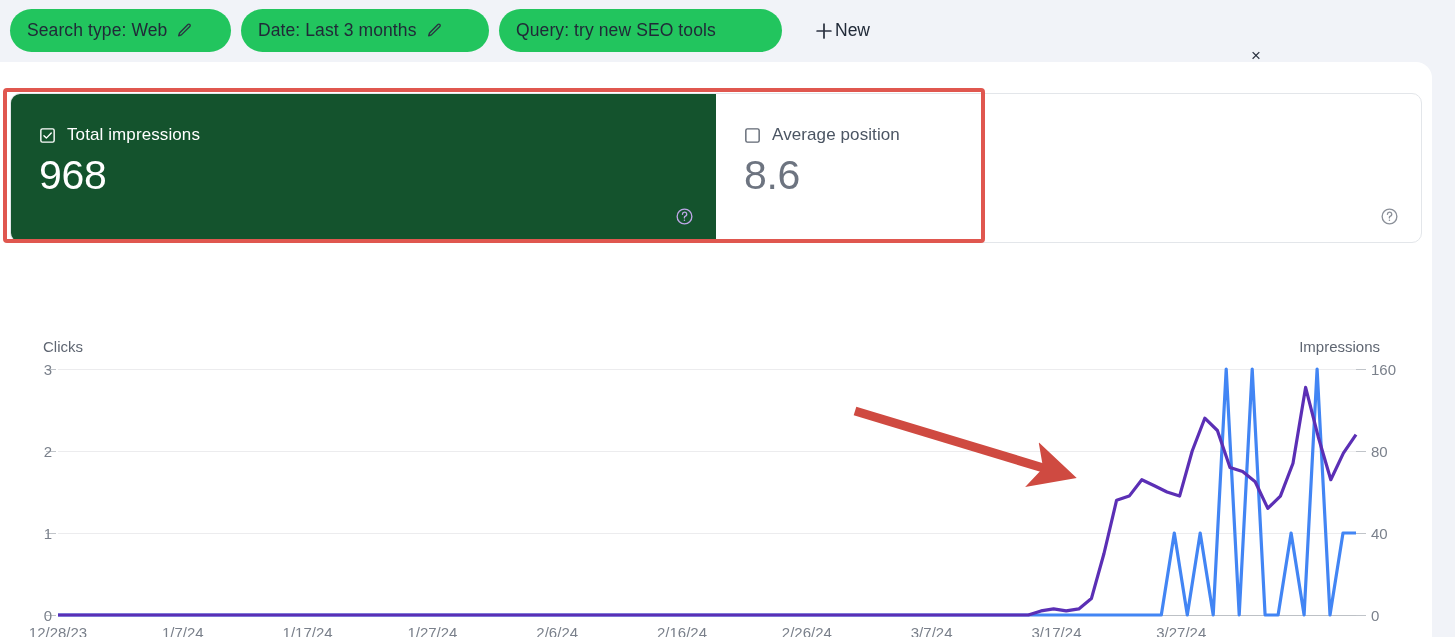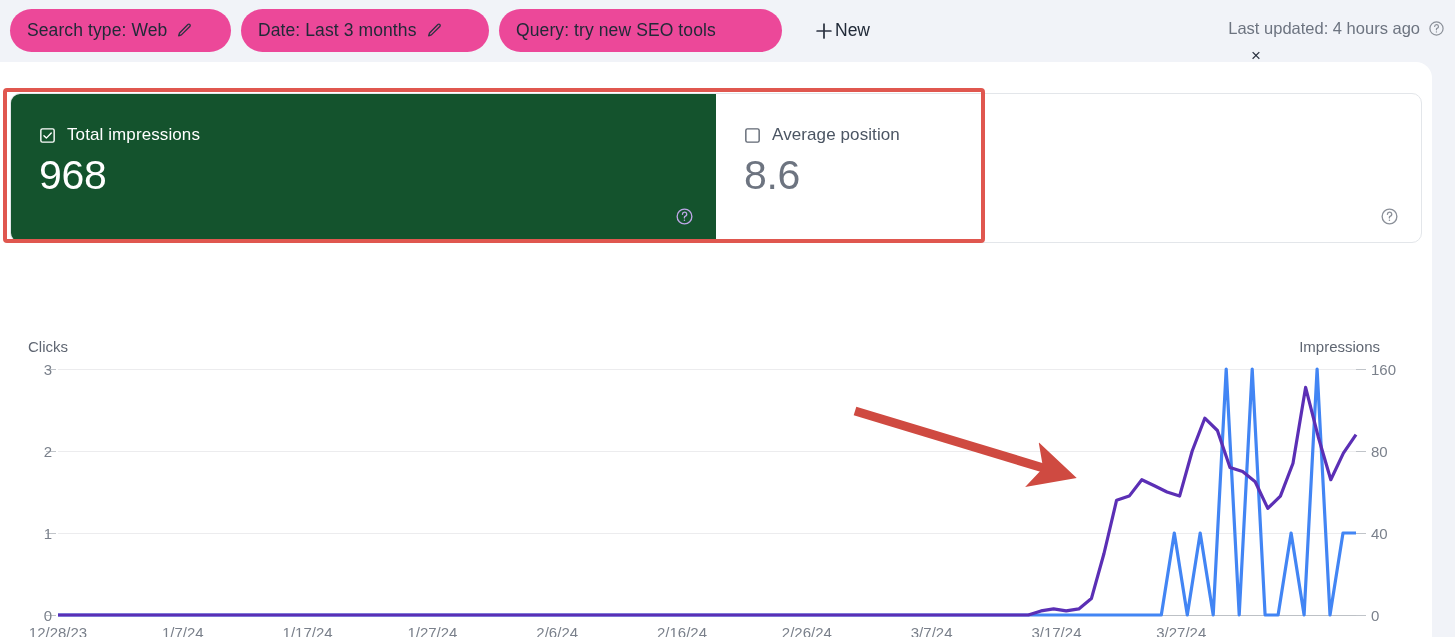--- a/index.html
+++ b/index.html
@@ -10,21 +10,21 @@
     overflow: hidden;
   }
   .page { position: relative; width: 1455px; height: 637px; }
 
   
   .filterbar {
     position: absolute; left: 0; top: 0; width: 1455px; height: 62px;
   }
   .chip {
     position: absolute; top: 9px; height: 43px;
-    background: #ec4899; border-radius: 22px;
+    background: #22c55e; border-radius: 22px;
     display: flex; align-items: center; gap: 9px;
     padding: 0 17px; cursor: pointer; white-space: nowrap;
   }
   .chip-label {
     font-size: 17.5px; color: #212a38; letter-spacing: .1px;
   }
   .pencil { width: 17px; height: 17px; display: block; }
   .chip-close {
     position: absolute; font-size: 17px; color: #2b3240;
     line-height: 1; cursor: pointer;
@@ -91,21 +91,21 @@
     border-radius: 4px;
     pointer-events: none;
   }
 
   
   .chart-wrap {
     position: absolute; left: 0; top: 260px;
     width: 1432px; height: 345px;
   }
   .axis-name {
-    position: absolute; font-size: 15px; color: #5f6672;
+    position: absolute; font-size: 15px; color: #5f6672; margin-left: 15px;
   }
   .axis-left-name { left: 28px; top: 16px; }
   .axis-right-name { right: 52px; top: 16px; }
   .ytick {
     position: absolute; font-size: 15px; color: #7a808b;
     transform: translateY(-50%);
   }
   .ytick.left  { left: 30px; width: 22px; text-align: right; }
   .ytick.right { left: 1371px; width: 40px; text-align: left; }
   .gridline {
@@ -159,30 +159,20 @@
 
     <div class="newbtn" style="left:803px;">
       <span>
         <svg class="plus-ico" viewBox="0 0 24 24" fill="none" stroke="#2b3240" stroke-width="1.9" stroke-linecap="round">
           <path d="M12 4.5v15M4.5 12h15"></path>
         </svg>
       </span>
       <span>New</span>
     </div>
 
-    <div class="lastupd">
-      <span>Last updated: 4 hours ago</span>
-      <span>
-        <svg class="qmark-grey" viewBox="0 0 24 24" fill="none" stroke="#8b9099" stroke-width="1.7">
-          <circle cx="12" cy="12" r="9.3"></circle>
-          <path d="M9.4 9.1a2.7 2.7 0 1 1 3.3 2.7c-.6.2-.8.7-.8 1.3v.7" stroke-linecap="round"></path>
-          <circle cx="11.9" cy="16.8" r=".95" fill="#8b9099" stroke="none"></circle>
-        </svg>
-      </span>
-    </div>
   </div>
 
   <div class="panel">
 
     <div class="cards">
 
 
       <div class="card purple">
         <div class="card-head">
           <span>

